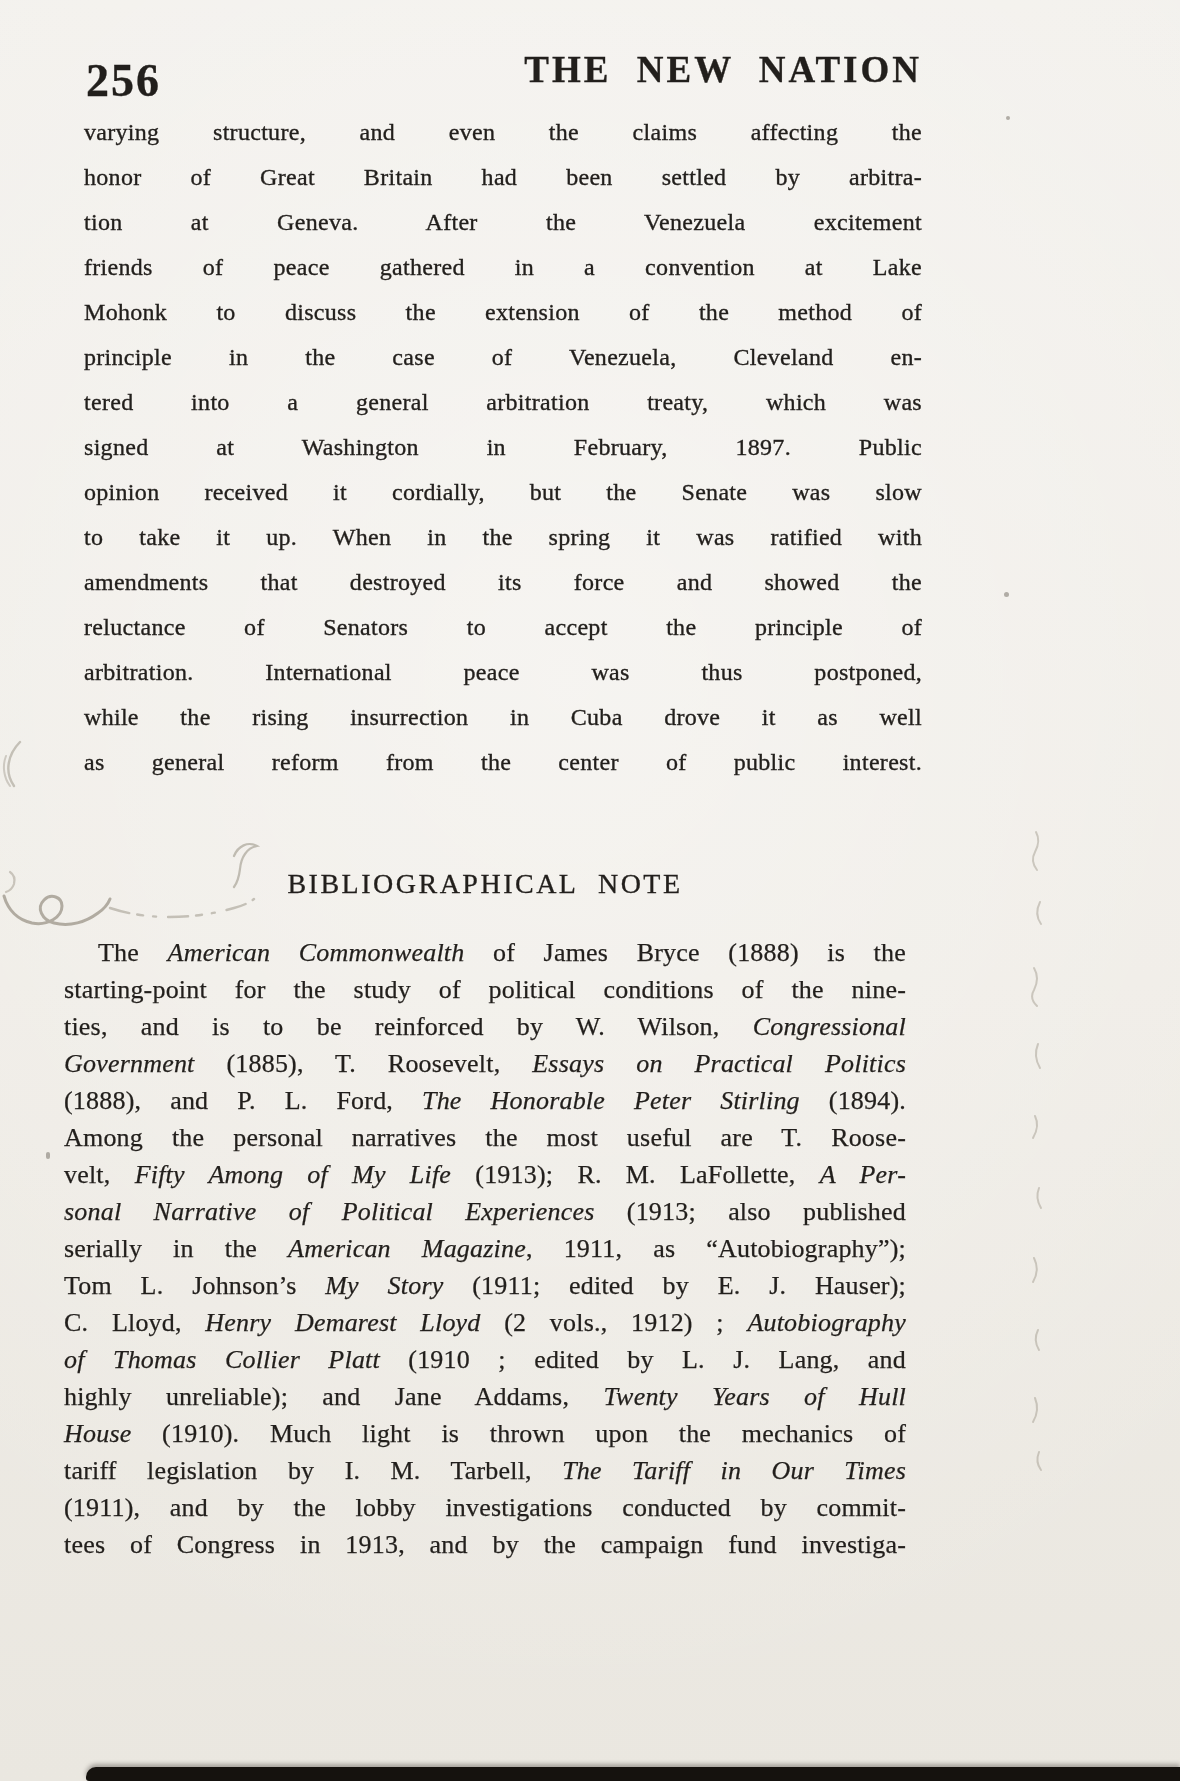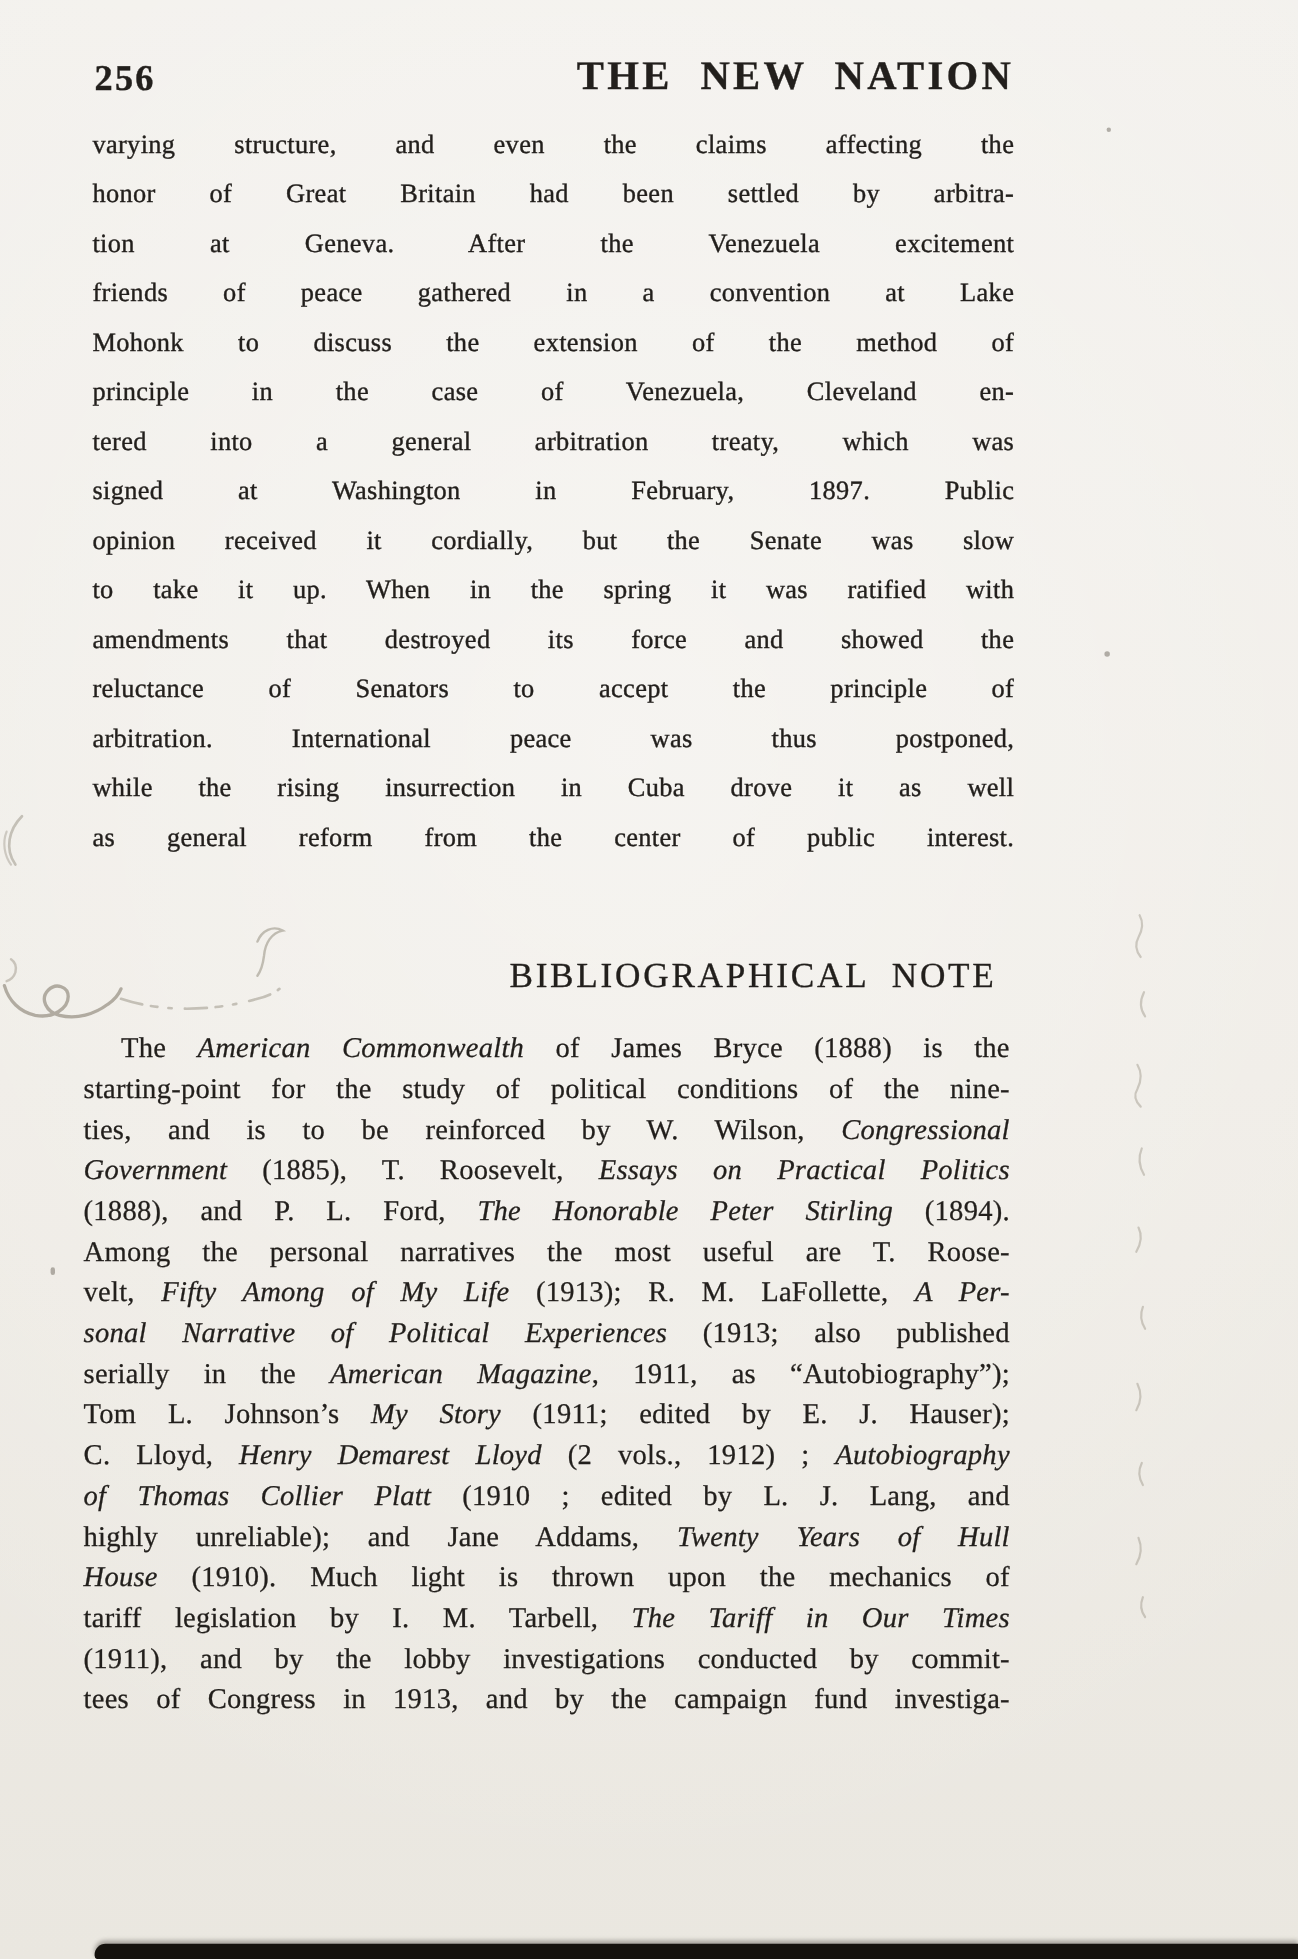--- a/index.html
+++ b/index.html
@@ -17,21 +17,21 @@
     background-image:
       radial-gradient(130% 95% at 48% 38%, rgba(255,255,255,0.38), rgba(255,255,255,0) 62%),
       linear-gradient(180deg, #f3f1ed 0%, #efece6 55%, #eae7e0 100%);
     text-rendering: optimizeLegibility;
   }
   .marks { position: absolute; inset: 0; width: 100%; height: 100%; pointer-events: none; }
 
   .header { position: absolute; top: 48px; left: 84px; width: 838px; }
   .page-number {
     position: absolute; left: 2px; top: 6px;
-    font-size: 33px; font-weight: bold; letter-spacing: 2px;
+    font-size: 46px; font-weight: bold; letter-spacing: 2px;
     -webkit-text-stroke: 0.35px currentColor;
   }
   .running-title {
     text-align: right;
     font-size: 37px; font-weight: bold;
     letter-spacing: 3px; word-spacing: 13px;
     -webkit-text-stroke: 0.3px currentColor;
   }
 
   .main-paragraph {
@@ -41,28 +41,28 @@
   }
   .main-paragraph .line,
   .biblio .line {
     text-align: justify;
     text-align-last: justify;
     text-justify: inter-word;
   }
 
   .biblio-heading {
     position: absolute; top: 868px; left: 64px; width: 842px;
-    text-align: right;
-    font-size: 32px; font-weight: normal;
+    text-align: center;
+    font-size: 28px; font-weight: normal;
     letter-spacing: 2.5px; word-spacing: 11px;
     -webkit-text-stroke: 0.3px currentColor;
   }
 
   .biblio {
-    position: absolute; top: 934px; left: 76px; width: 842px;
+    position: absolute; top: 934px; left: 64px; width: 842px;
     font-size: 26px; line-height: 37px; letter-spacing: 0.2px;
     -webkit-text-stroke: 0.25px currentColor;
   }
   .biblio .line.indent { padding-left: 34px; }
 
   .bottom-scan-bar {
     position: absolute; left: 86px; right: 0; top: 1767px; height: 14px;
     background: #15120e;
     border-radius: 10px 0 0 3px;
     box-shadow: 0 -3px 4px rgba(40,35,28,0.35);

